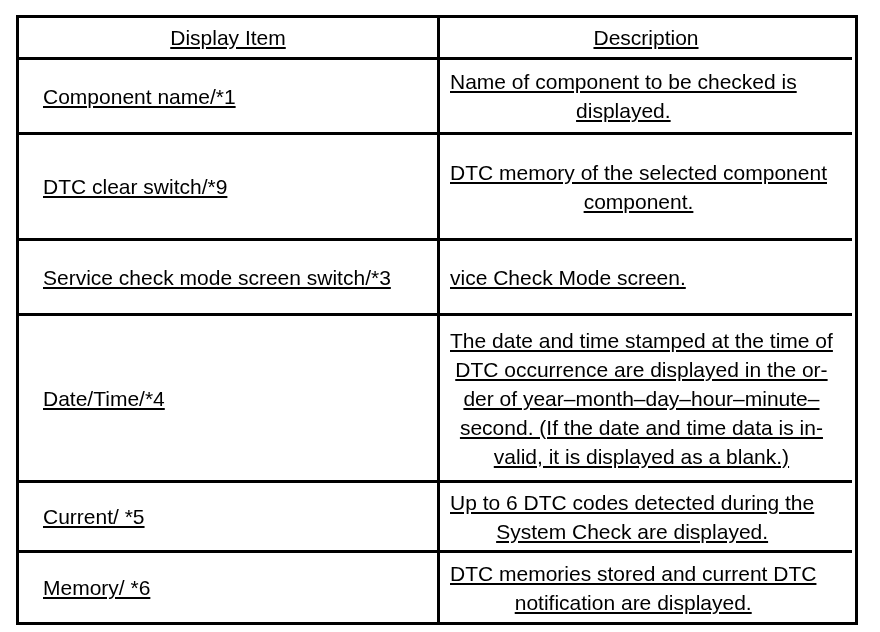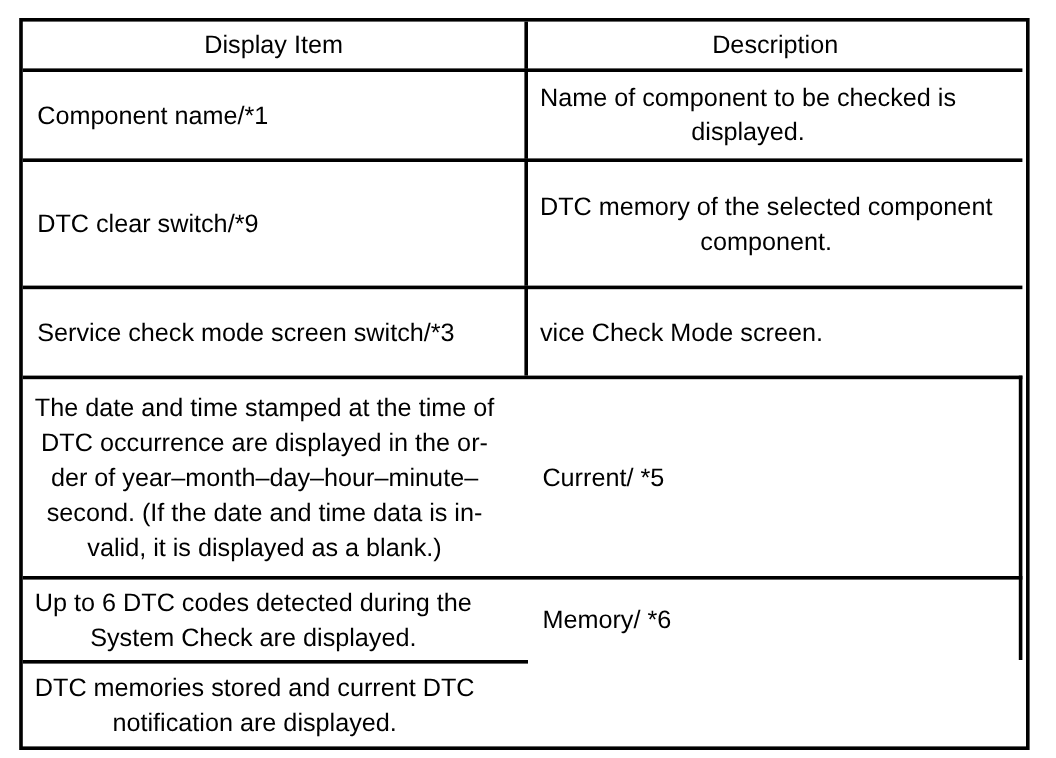--- a/index.html
+++ b/index.html
@@ -20,32 +20,33 @@
     position: absolute;
     left: 16px;
     top: 15px;
     width: 842px;
     height: 610px;
     border: 3px solid #000000;
     display: grid;
     grid-template-columns: 421px 412px;
     grid-template-rows: 39px 75px 106px 75px 167px 70px 72px;
     background: #ffffff;
+    text-decoration: underline;
   }
   .cell {
     display: flex;
     align-items: center;
     font-size: 21px;
     line-height: 29px;
     overflow: hidden;
   }
   .c1 { border-right: 3px solid #000000; }
   .bt { border-top: 3px solid #000000; }
   .head { justify-content: center; }
-  .item { padding-left: 12px; white-space: nowrap; }
+  .item { padding-left: 24px; white-space: nowrap; }
   .desc { padding-left: 10px; text-align: center; }
   .desc .line { white-space: nowrap; }
 </style>
 </head>
 <body>
 
 <div class="page">
   <div class="tbl">
 
     <div class="cell head c1">Display Item</div>
@@ -67,20 +68,21 @@
       </div>
     </div>
 
     <div class="cell c1 bt item">Service check mode screen switch/*3</div>
     <div class="cell bt desc">
       <div>
         <div class="line">vice Check Mode screen.</div>
       </div>
     </div>
 
+    <div class="cell c1 bt item">Date/Time/*4</div>
     <div class="cell bt desc">
       <div>
         <div class="line">The date and time stamped at the time of</div>
         <div class="line">DTC occurrence are displayed in the or-</div>
         <div class="line">der of year–month–day–hour–minute–</div>
         <div class="line">second. (If the date and time data is in-</div>
         <div class="line">valid, it is displayed as a blank.)</div>
       </div>
     </div>
 

